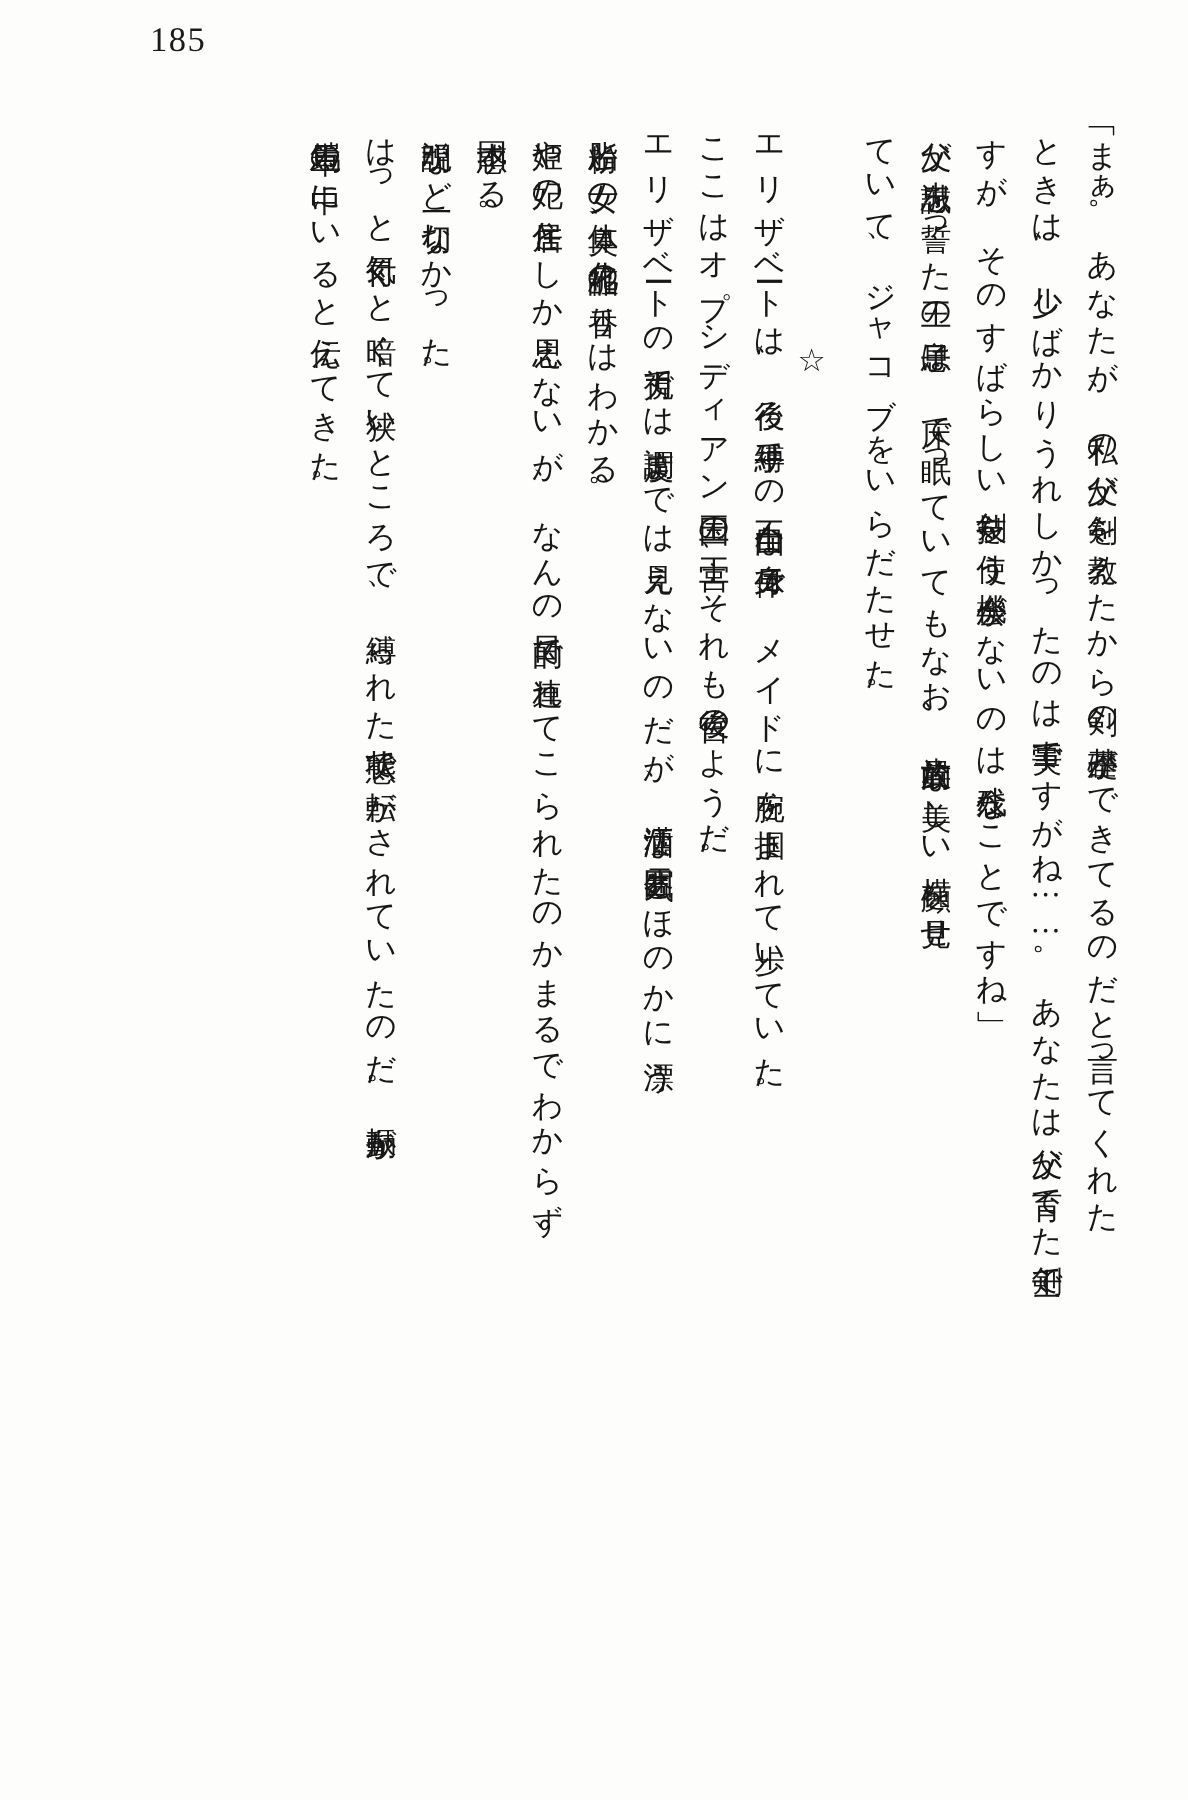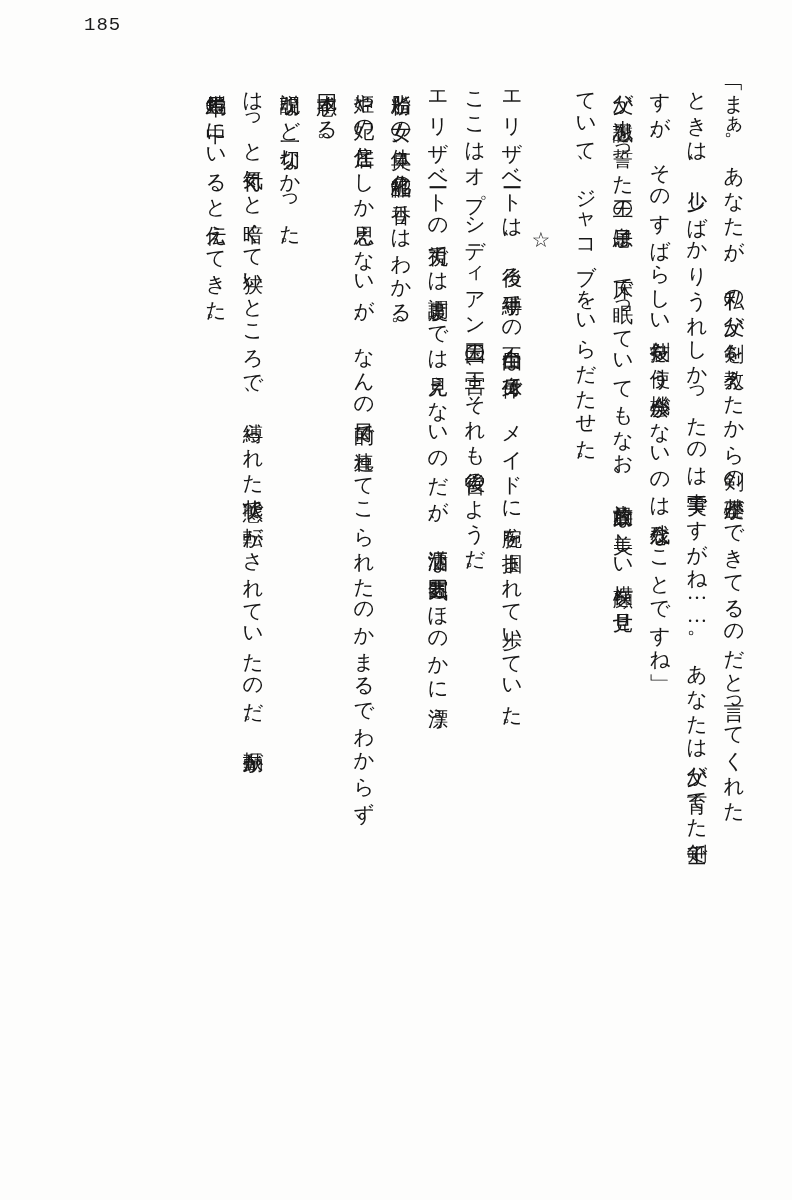--- a/index.html
+++ b/index.html
@@ -19,25 +19,25 @@
   .page {
     position: absolute;
     inset: 0;
     background: #fdfdfc;
   }
 
   
   .page-number {
     position: absolute;
     top: 14px;
-    left: 84px;
-    font-size: 19px;
+    left: 100px;
+    font-size: 23px;
     letter-spacing: 1px;
     color: #1a1a1a;
-    font-family: Liberation Mono, monospace;
+    font-family: Liberation Serif, serif;
   }
 
   
   .text-block {
     position: absolute;
     top: 78px;
     right: 48px;
     left: 48px;
     bottom: 40px;
     display: flex;

